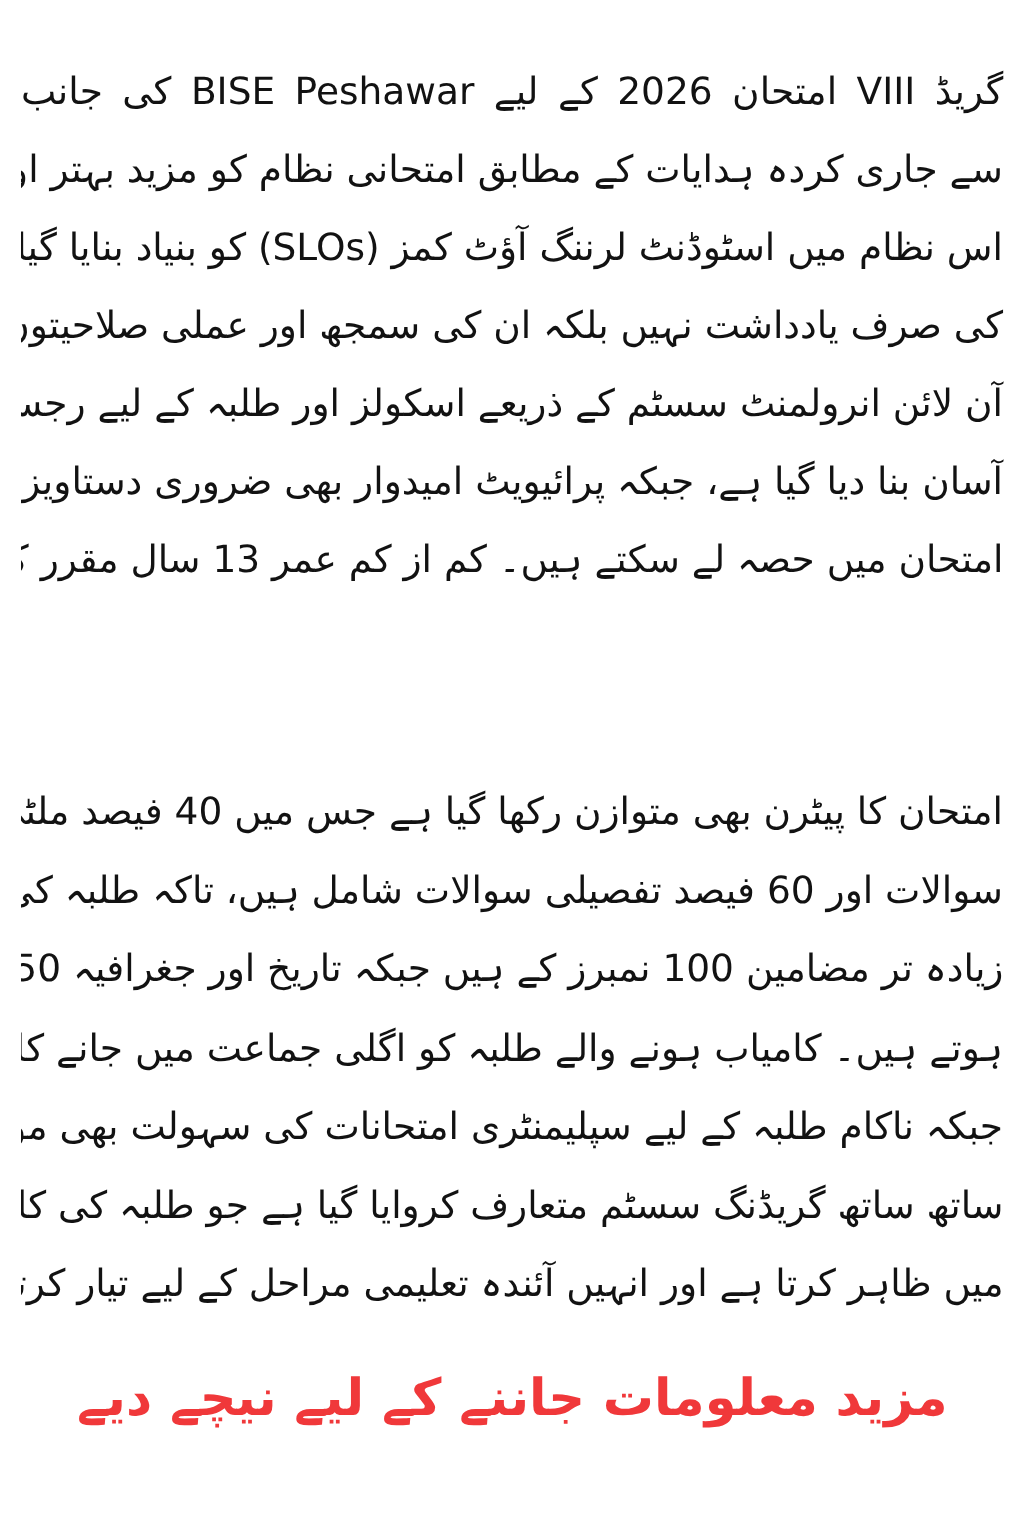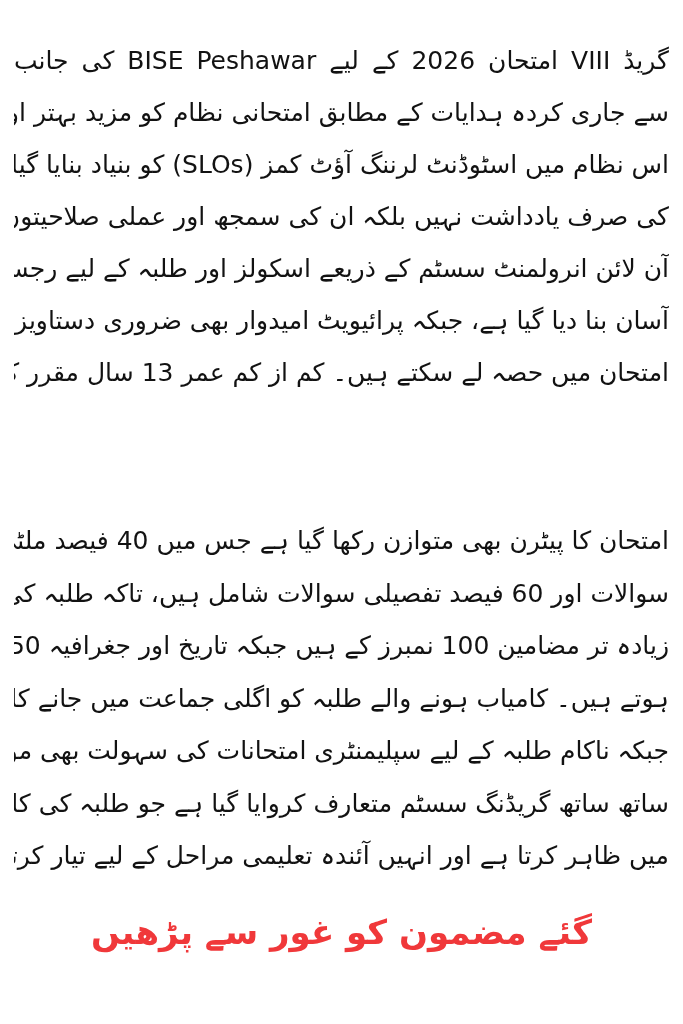--- a/index.html
+++ b/index.html
@@ -85,16 +85,16 @@
     <span class="line p2">امتحان کا پیٹرن بھی متوازن رکھا گیا ہے جس میں 40 فیصد ملٹی پل چوائس</span>
     <span class="line p2">سوالات اور 60 فیصد تفصیلی سوالات شامل ہیں، تاکہ طلبہ کی مکمل جانچ ہو سکے۔</span>
     <span class="line p2">زیادہ تر مضامین 100 نمبرز کے ہیں جبکہ تاریخ اور جغرافیہ 50،50 نمبرز کے</span>
     <span class="line p2">ہوتے ہیں۔ کامیاب ہونے والے طلبہ کو اگلی جماعت میں جانے کا موقع ملتا ہے</span>
     <span class="line p2">جبکہ ناکام طلبہ کے لیے سپلیمنٹری امتحانات کی سہولت بھی موجود ہے۔ اس کے</span>
     <span class="line p2">ساتھ ساتھ گریڈنگ سسٹم متعارف کروایا گیا ہے جو طلبہ کی کارکردگی کو بہتر انداز</span>
     <span class="line p2 last">میں ظاہر کرتا ہے اور انہیں آئندہ تعلیمی مراحل کے لیے تیار کرتا ہے۔</span>
   </div>
 
   <div id="cta" style="color: rgb(240, 56, 58);">
-    <span class="cta-line">گئے مضمون کو غور سے پڑھیں</span>
+    <span class="cta-line">مزید معلومات جاننے کے لیے نیچے دیے</span>
   </div>
 
 </div>
 
 </body></html>

